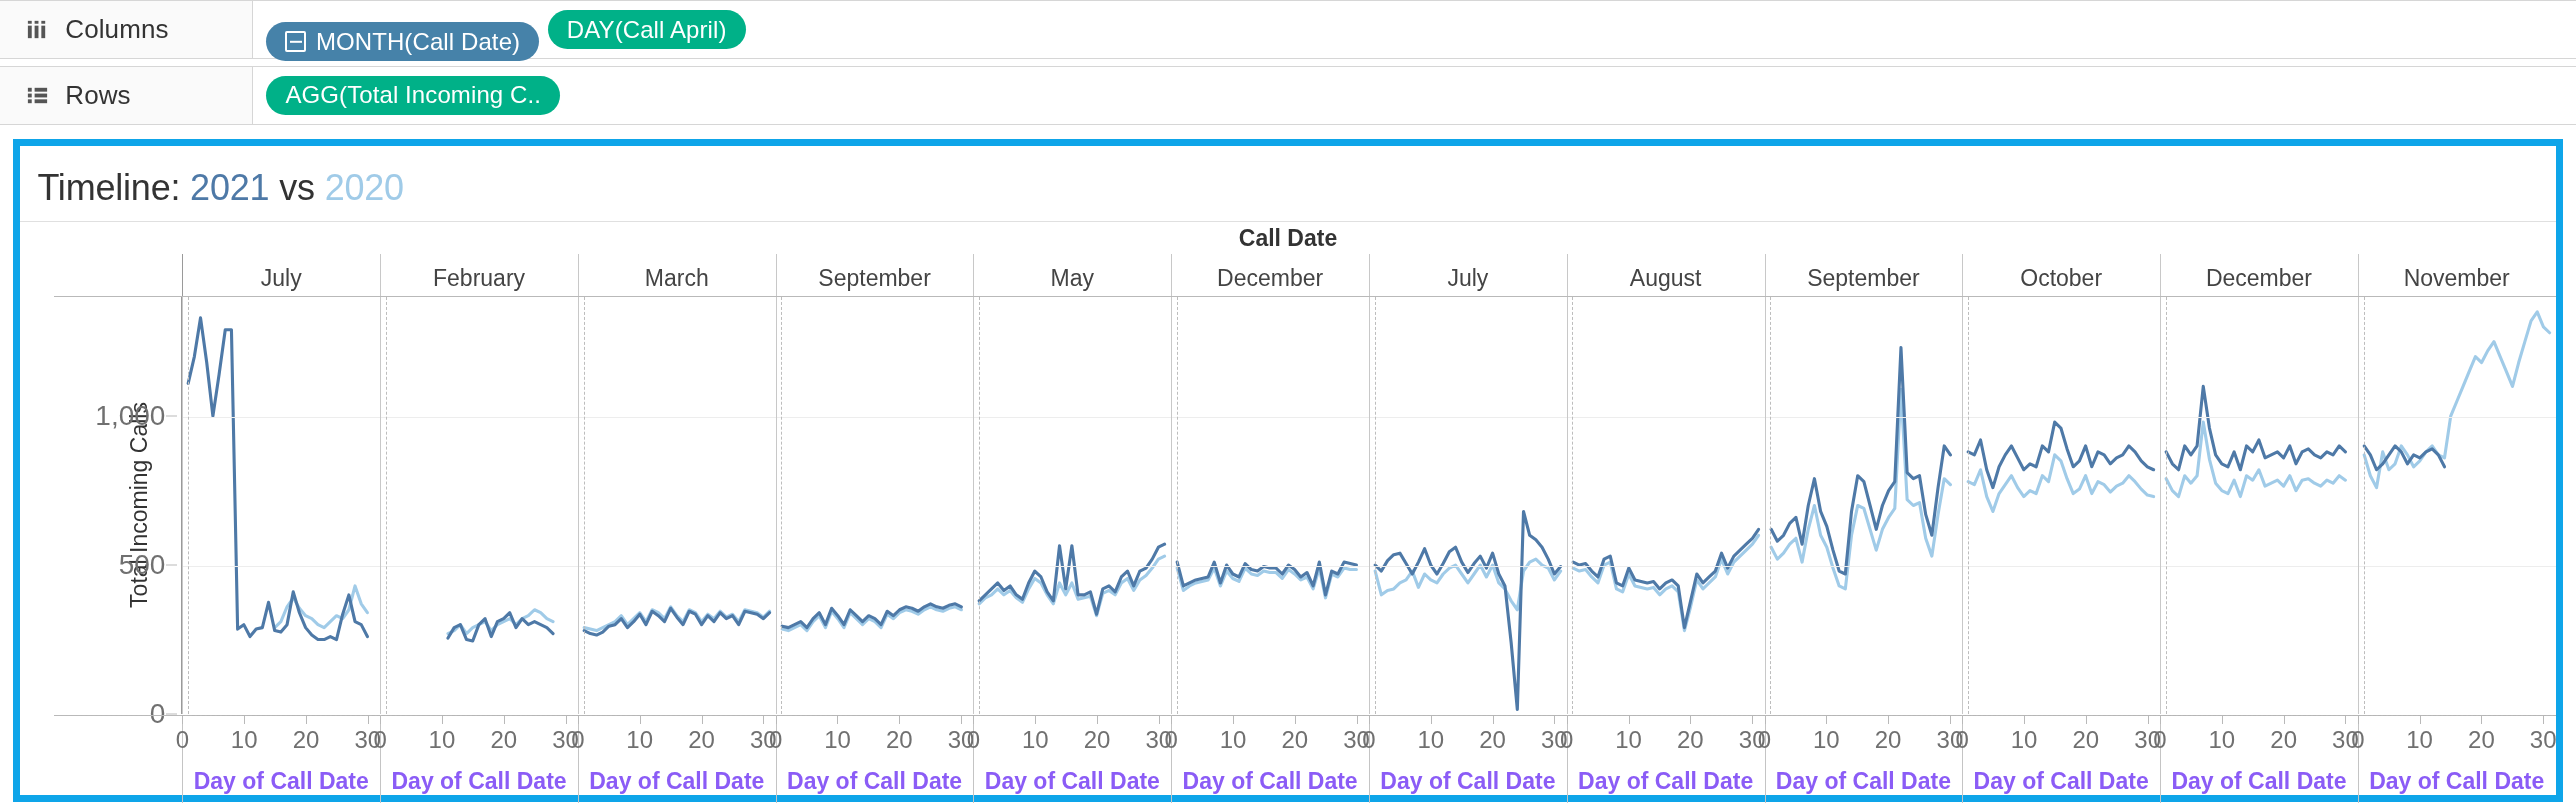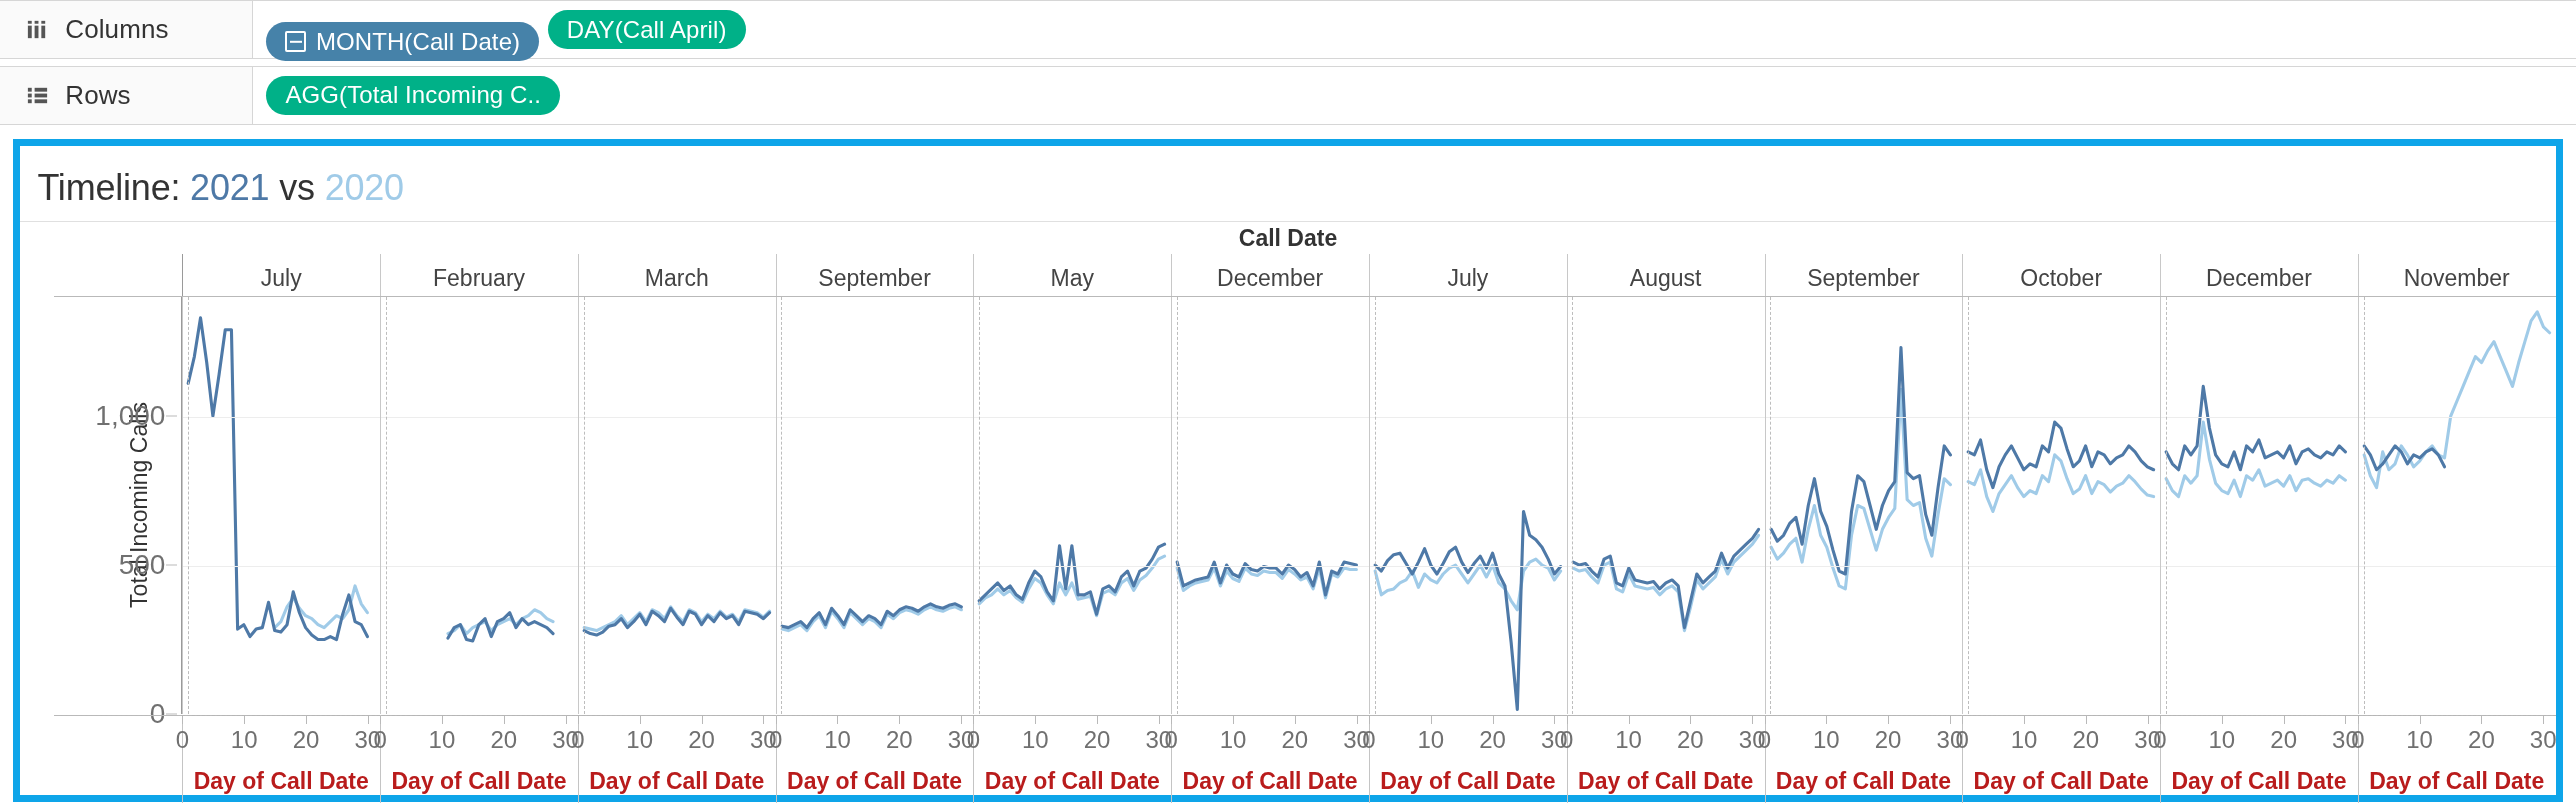--- a/index.html
+++ b/index.html
@@ -292,21 +292,21 @@
     font-size: 24px;
     color: #707070;
     white-space: nowrap;
   }
   .xpanel-title {
     position: absolute;
     top: 53px;
     left: 0; right: 0;
     text-align: center;
     font-size: 23px;
-    color: #b91c1c;
+    color: #8b5cf6;
     font-weight: 700;
     white-space: nowrap;
   }
 </style>
 </head>
 <body>
 
 <div id="app">
 
   <div class="shelf-area">

